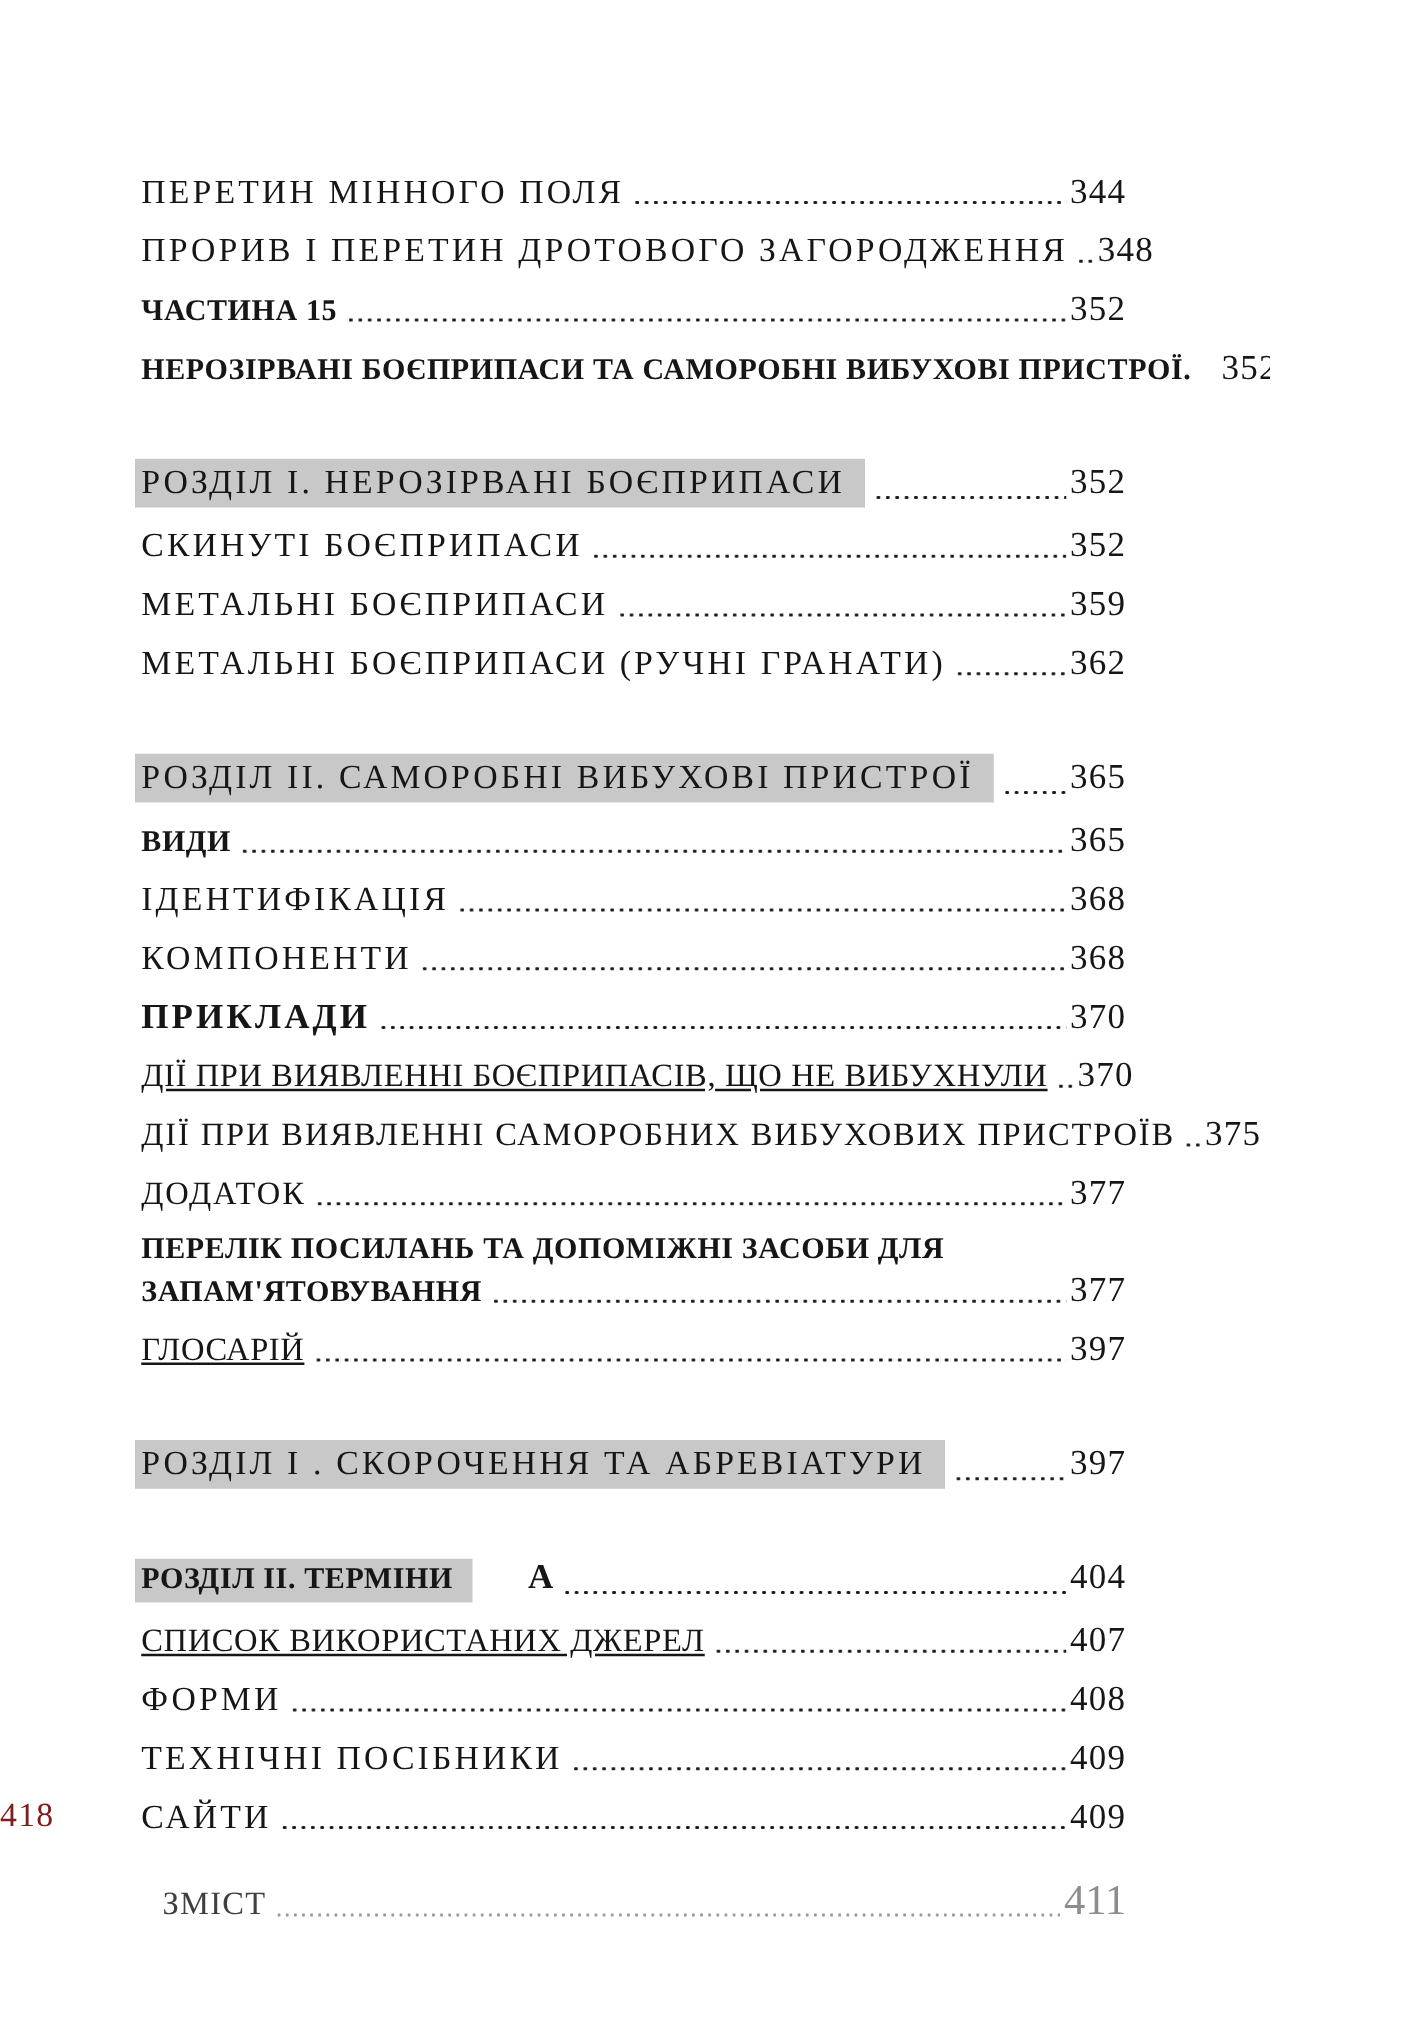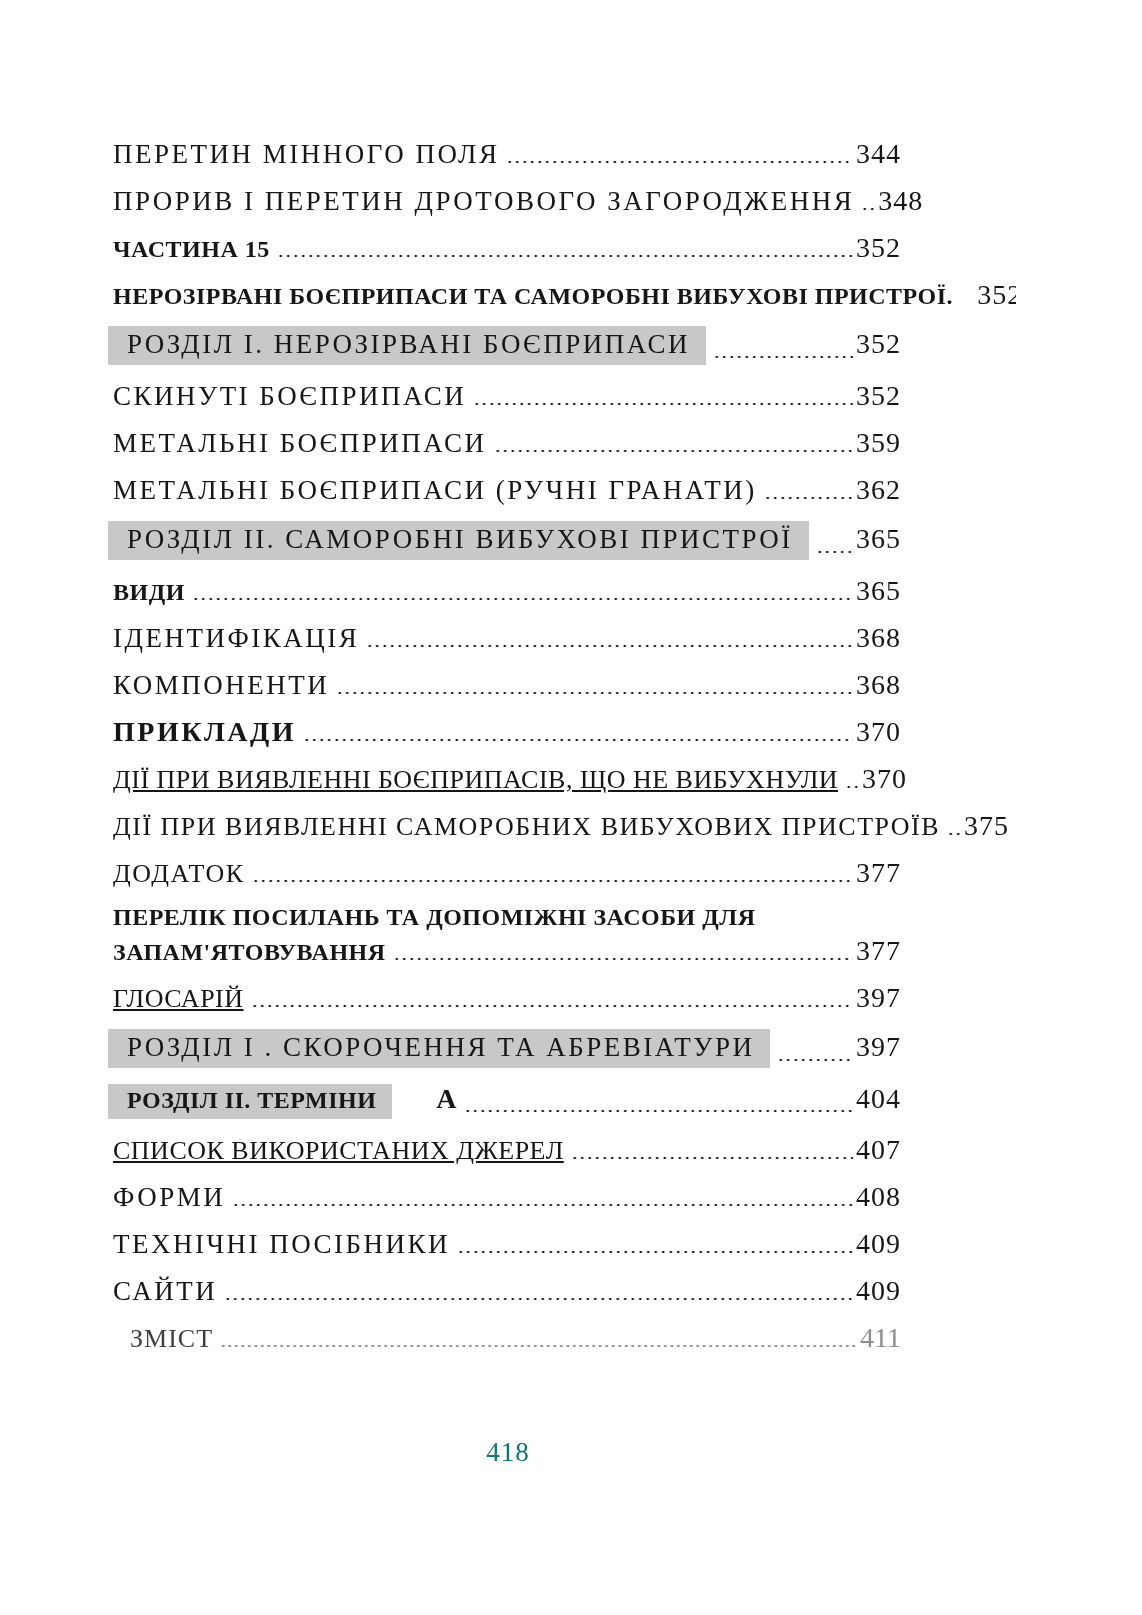--- a/index.html
+++ b/index.html
@@ -39,41 +39,41 @@
   }
   .no-leader .leader::after { display:none; }
 
   
   .s-light .t   { font-size:27px; letter-spacing:2.5px; }
   .s-cond .t    { font-size:26px; letter-spacing:0.5px;text-decoration:underline; }
   .s-cond2 .t   { font-size:26px; letter-spacing:1.5px; }
   .s-bold .t    { font-size:24px; font-weight:700; letter-spacing:0.5px;text-align:right; }
   .s-medium .t  { font-size:28px; font-weight:700; letter-spacing:2.5px; }
 
-  .hl { background:#c8c8c8; padding:3px 16px 5px 19px; margin-left:-5px; }
+  .hl { background:#c8c8c8; padding:3px 16px 5px 5px; margin-left:-5px;margin-top:41px; }
 
   .suffix { margin-left:44px; font-weight:700; font-size:28px; white-space:nowrap; }
 
   .wrap-line1 { margin-bottom:4px; }
 
   
   .s-zmist { padding-left:17px; font-family:Liberation Serif, serif; }
   .s-zmist .t { font-size:26px; letter-spacing:1px; color:#3f3f3f; font-weight:400; }
-  .s-zmist .p { font-size:28px; color:#8d8d8d; letter-spacing:0; }
+  .s-zmist .p { font-size:34px; color:#8d8d8d; letter-spacing:0;margin-top:17px; }
   .s-zmist .leader::after {
     background-image:radial-gradient(circle, #969696 1.05px, transparent 1.25px);
     background-size:6.5px 4px;
   }
 
   .footer {
     position:absolute;
     top:1437px; left:0; width:100%;
-    text-align:center;
+    text-align:left;
     font-size:27px;
-    color:#0f766e;
+    color:#7f1d1d;
     letter-spacing:1px;
   }
 </style>
 </head>
 <body>
 
 <div class="page">
   <div class="toc" id="toc-list">
       <div class="toc-row s-light">
         <span class="t">ПЕРЕТИН МІННОГО ПОЛЯ</span>

